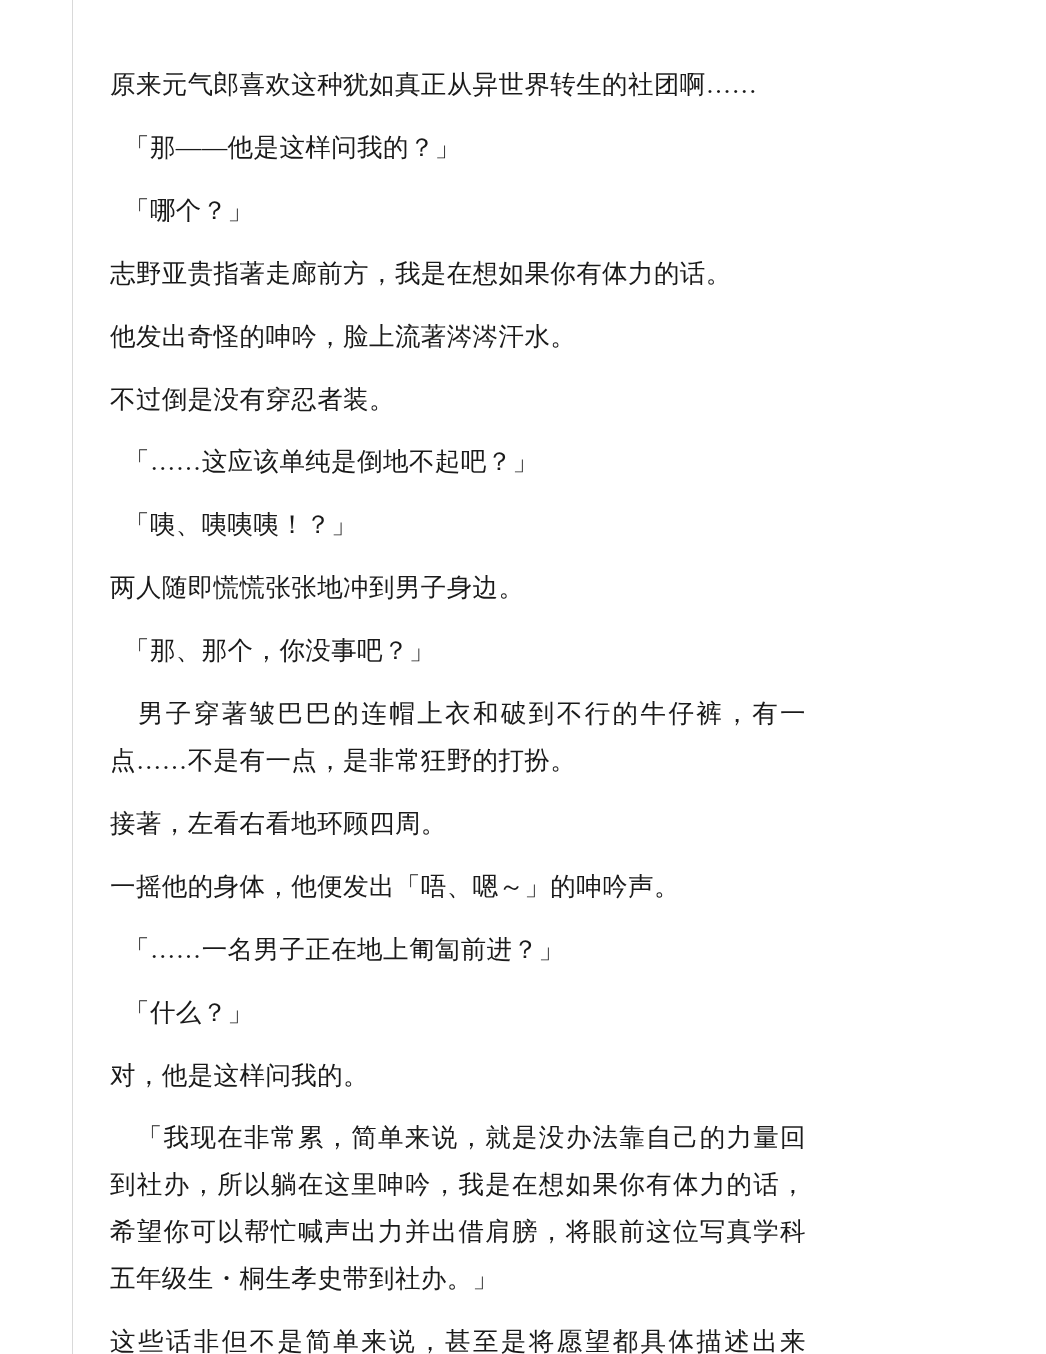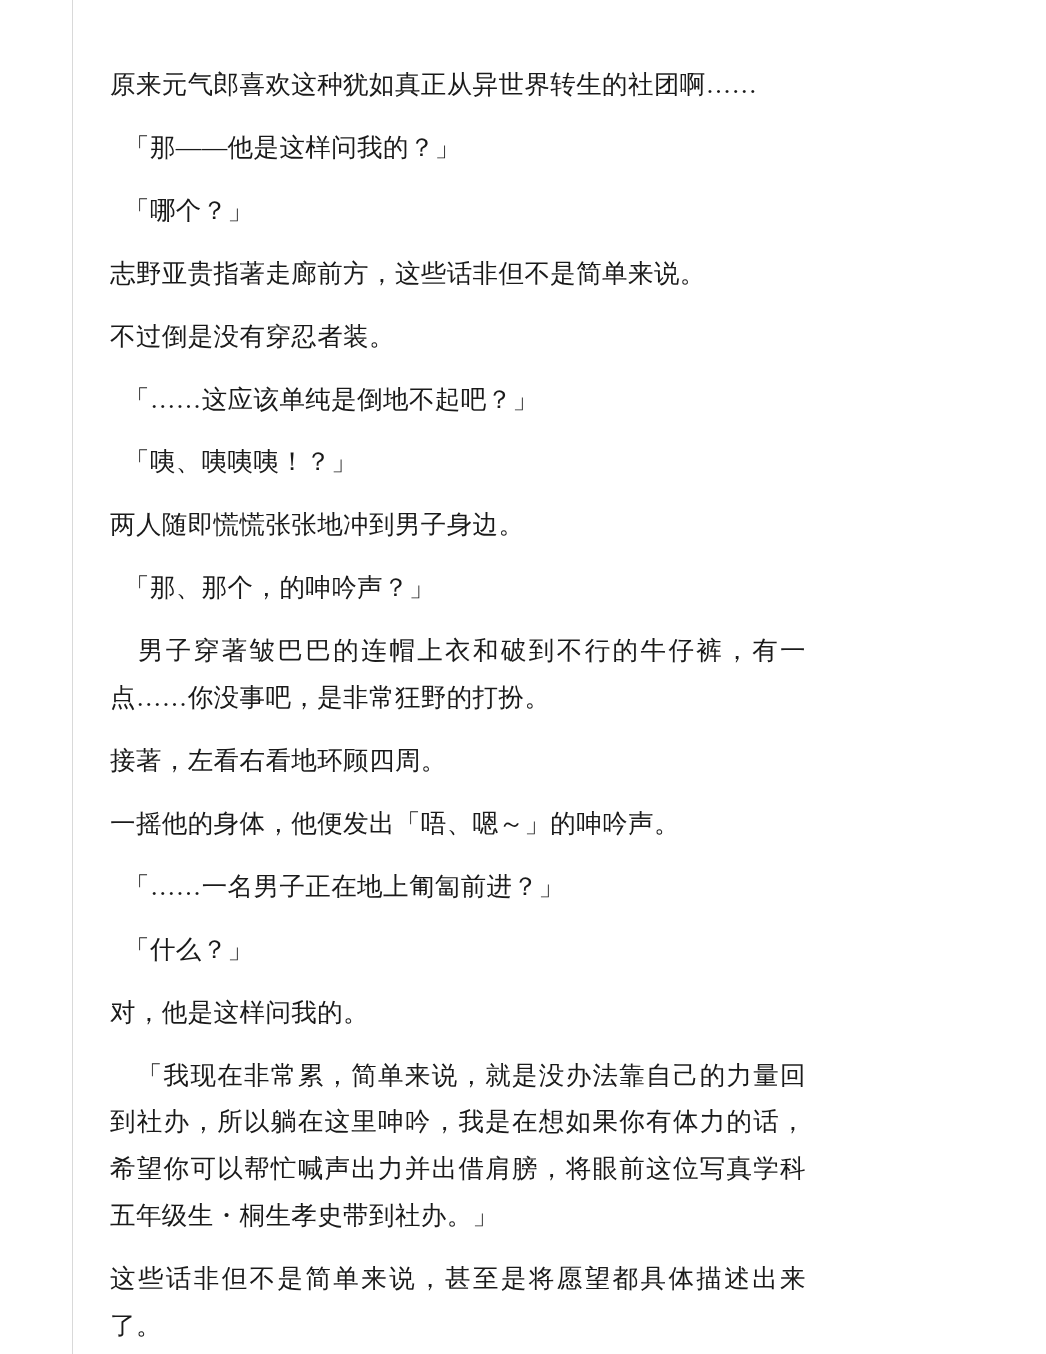--- a/index.html
+++ b/index.html
@@ -55,27 +55,28 @@
 </style>
 </head>
 <body>
 
 <div class="page-rule"></div>
 
 <div class="page">
   <p class="para">原来元气郎喜欢这种犹如真正从异世界转生的社团啊……</p>
   <p class="para quote">「那——他是这样问我的？」</p>
   <p class="para quote">「哪个？」</p>
-  <p class="para">志野亚贵指著走廊前方，这些话非但不是简单来说。</p>
+  <p class="para">志野亚贵指著走廊前方，我是在想如果你有体力的话。</p>
+  <p class="para">他发出奇怪的呻吟，脸上流著涔涔汗水。</p>
   <p class="para">不过倒是没有穿忍者装。</p>
   <p class="para quote">「……这应该单纯是倒地不起吧？」</p>
   <p class="para quote">「咦、咦咦咦！？」</p>
   <p class="para">两人随即慌慌张张地冲到男子身边。</p>
-  <p class="para quote">「那、那个，的呻吟声？」</p>
-  <p class="para block">　男子穿著皱巴巴的连帽上衣和破到不行的牛仔裤，有一点……你没事吧，是非常狂野的打扮。</p>
+  <p class="para quote">「那、那个，你没事吧？」</p>
+  <p class="para block">　男子穿著皱巴巴的连帽上衣和破到不行的牛仔裤，有一点……不是有一点，是非常狂野的打扮。</p>
   <p class="para">接著，左看右看地环顾四周。</p>
   <p class="para">一摇他的身体，他便发出「唔、嗯～」的呻吟声。</p>
   <p class="para quote">「……一名男子正在地上匍匐前进？」</p>
   <p class="para quote">「什么？」</p>
   <p class="para">对，他是这样问我的。</p>
   <p class="para block">　「我现在非常累，简单来说，就是没办法靠自己的力量回到社办，所以躺在这里呻吟，我是在想如果你有体力的话，希望你可以帮忙喊声出力并出借肩膀，将眼前这位写真学科五年级生・桐生孝史带到社办。」</p>
   <p class="para">这些话非但不是简单来说，甚至是将愿望都具体描述出来了。</p>
 </div>
 
 </body></html>

